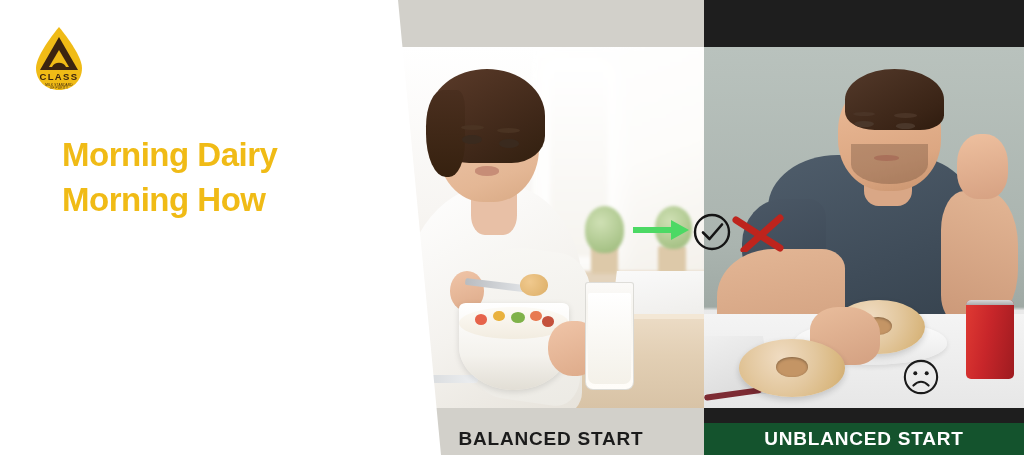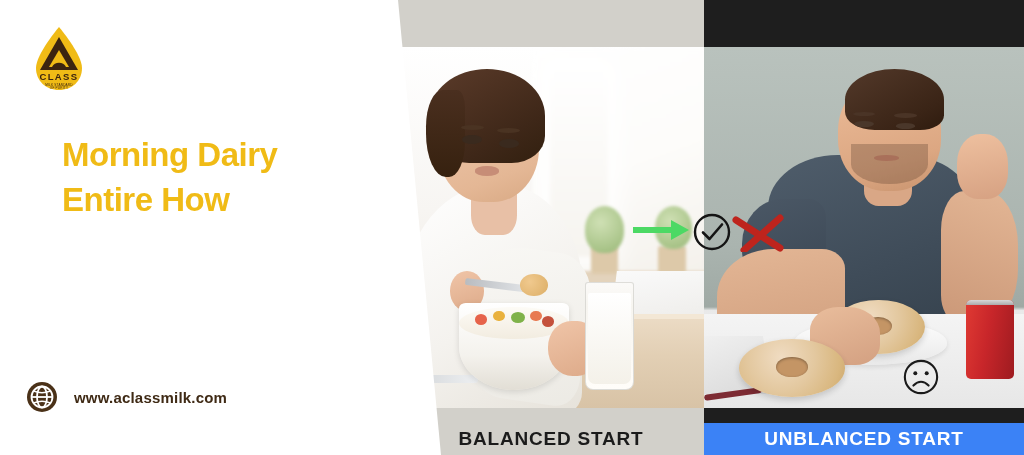--- a/index.html
+++ b/index.html
@@ -39,21 +39,21 @@
     left:0; right:0; bottom:0;
     height:32px;
     display:flex;
     align-items:center;
     justify-content:center;
     font-weight:bold;
     font-size:19px;
     letter-spacing:0.8px;
   }
   .panel-left  .panel-caption { background:#d2d0ca; color:#1b1b1b; }
-  .panel-right .panel-caption { background:#3b82f6; color:#ffffff; }
+  .panel-right .panel-caption { background:#14532d; color:#ffffff; }
 
   .panel-topband { position:absolute; left:0; right:0; top:0; height:47px; }
   .panel-left  .panel-topband { background:#d2d0ca; }
   .panel-right .panel-topband { background:#1e1e1e; }
 
   
   .scene-balanced {
     position:absolute; inset:0;
     background:
       linear-gradient(180deg,#ffffff 0%,#f7f5f2 45%,#efeae3 78%,#e6ddd2 100%);
@@ -466,29 +466,18 @@
       <path d="M31 11 L50 44 L12 44 Z" fill="#3B2410"></path>
       <path d="M31 24 L41 41 L21 41 Z" fill="#F0BB16"></path>
       <path d="M24 41 A8 8 0 0 1 38 41 Z" fill="#3B2410"></path>
       <text x="31" y="53.5" text-anchor="middle" font-family="'Liberation Sans', sans-serif" font-size="9.5" font-weight="bold" letter-spacing="1.4" fill="#3B2410">CLASS</text>
       <text x="31" y="59.5" text-anchor="middle" font-family="'Liberation Sans', sans-serif" font-size="3.1" letter-spacing="0.2" fill="#3B2410">MILK STANDARD</text>
       <text x="31" y="62.8" text-anchor="middle" font-family="'Liberation Sans', sans-serif" font-size="3.1" letter-spacing="0.2" fill="#3B2410">OF PURITY</text>
     </svg>
 
     <div class="headline">
       <div>Morning Dairy</div>
-      <div>Entire How</div>
+      <div>Morning How</div>
     </div>
 
-    <div class="footer">
-      <svg class="globe" viewBox="0 0 32 32" xmlns="http://www.w3.org/2000/svg">
-        <circle cx="16" cy="16" r="15" fill="#4A3118"></circle>
-        <circle cx="16" cy="16" r="10.5" fill="none" stroke="#ffffff" stroke-width="1.8"></circle>
-        <ellipse cx="16" cy="16" rx="5" ry="10.5" fill="none" stroke="#ffffff" stroke-width="1.8"></ellipse>
-        <line x1="5.5" y1="16" x2="26.5" y2="16" stroke="#ffffff" stroke-width="1.8"></line>
-        <path d="M7.6 10 Q16 13.4 24.4 10" fill="none" stroke="#ffffff" stroke-width="1.5"></path>
-        <path d="M7.6 22 Q16 18.6 24.4 22" fill="none" stroke="#ffffff" stroke-width="1.5"></path>
-      </svg>
-      <span class="site-url">www.aclassmilk.com</span>
-    </div>
 
   </div>
 </div>
 
 </body></html>

